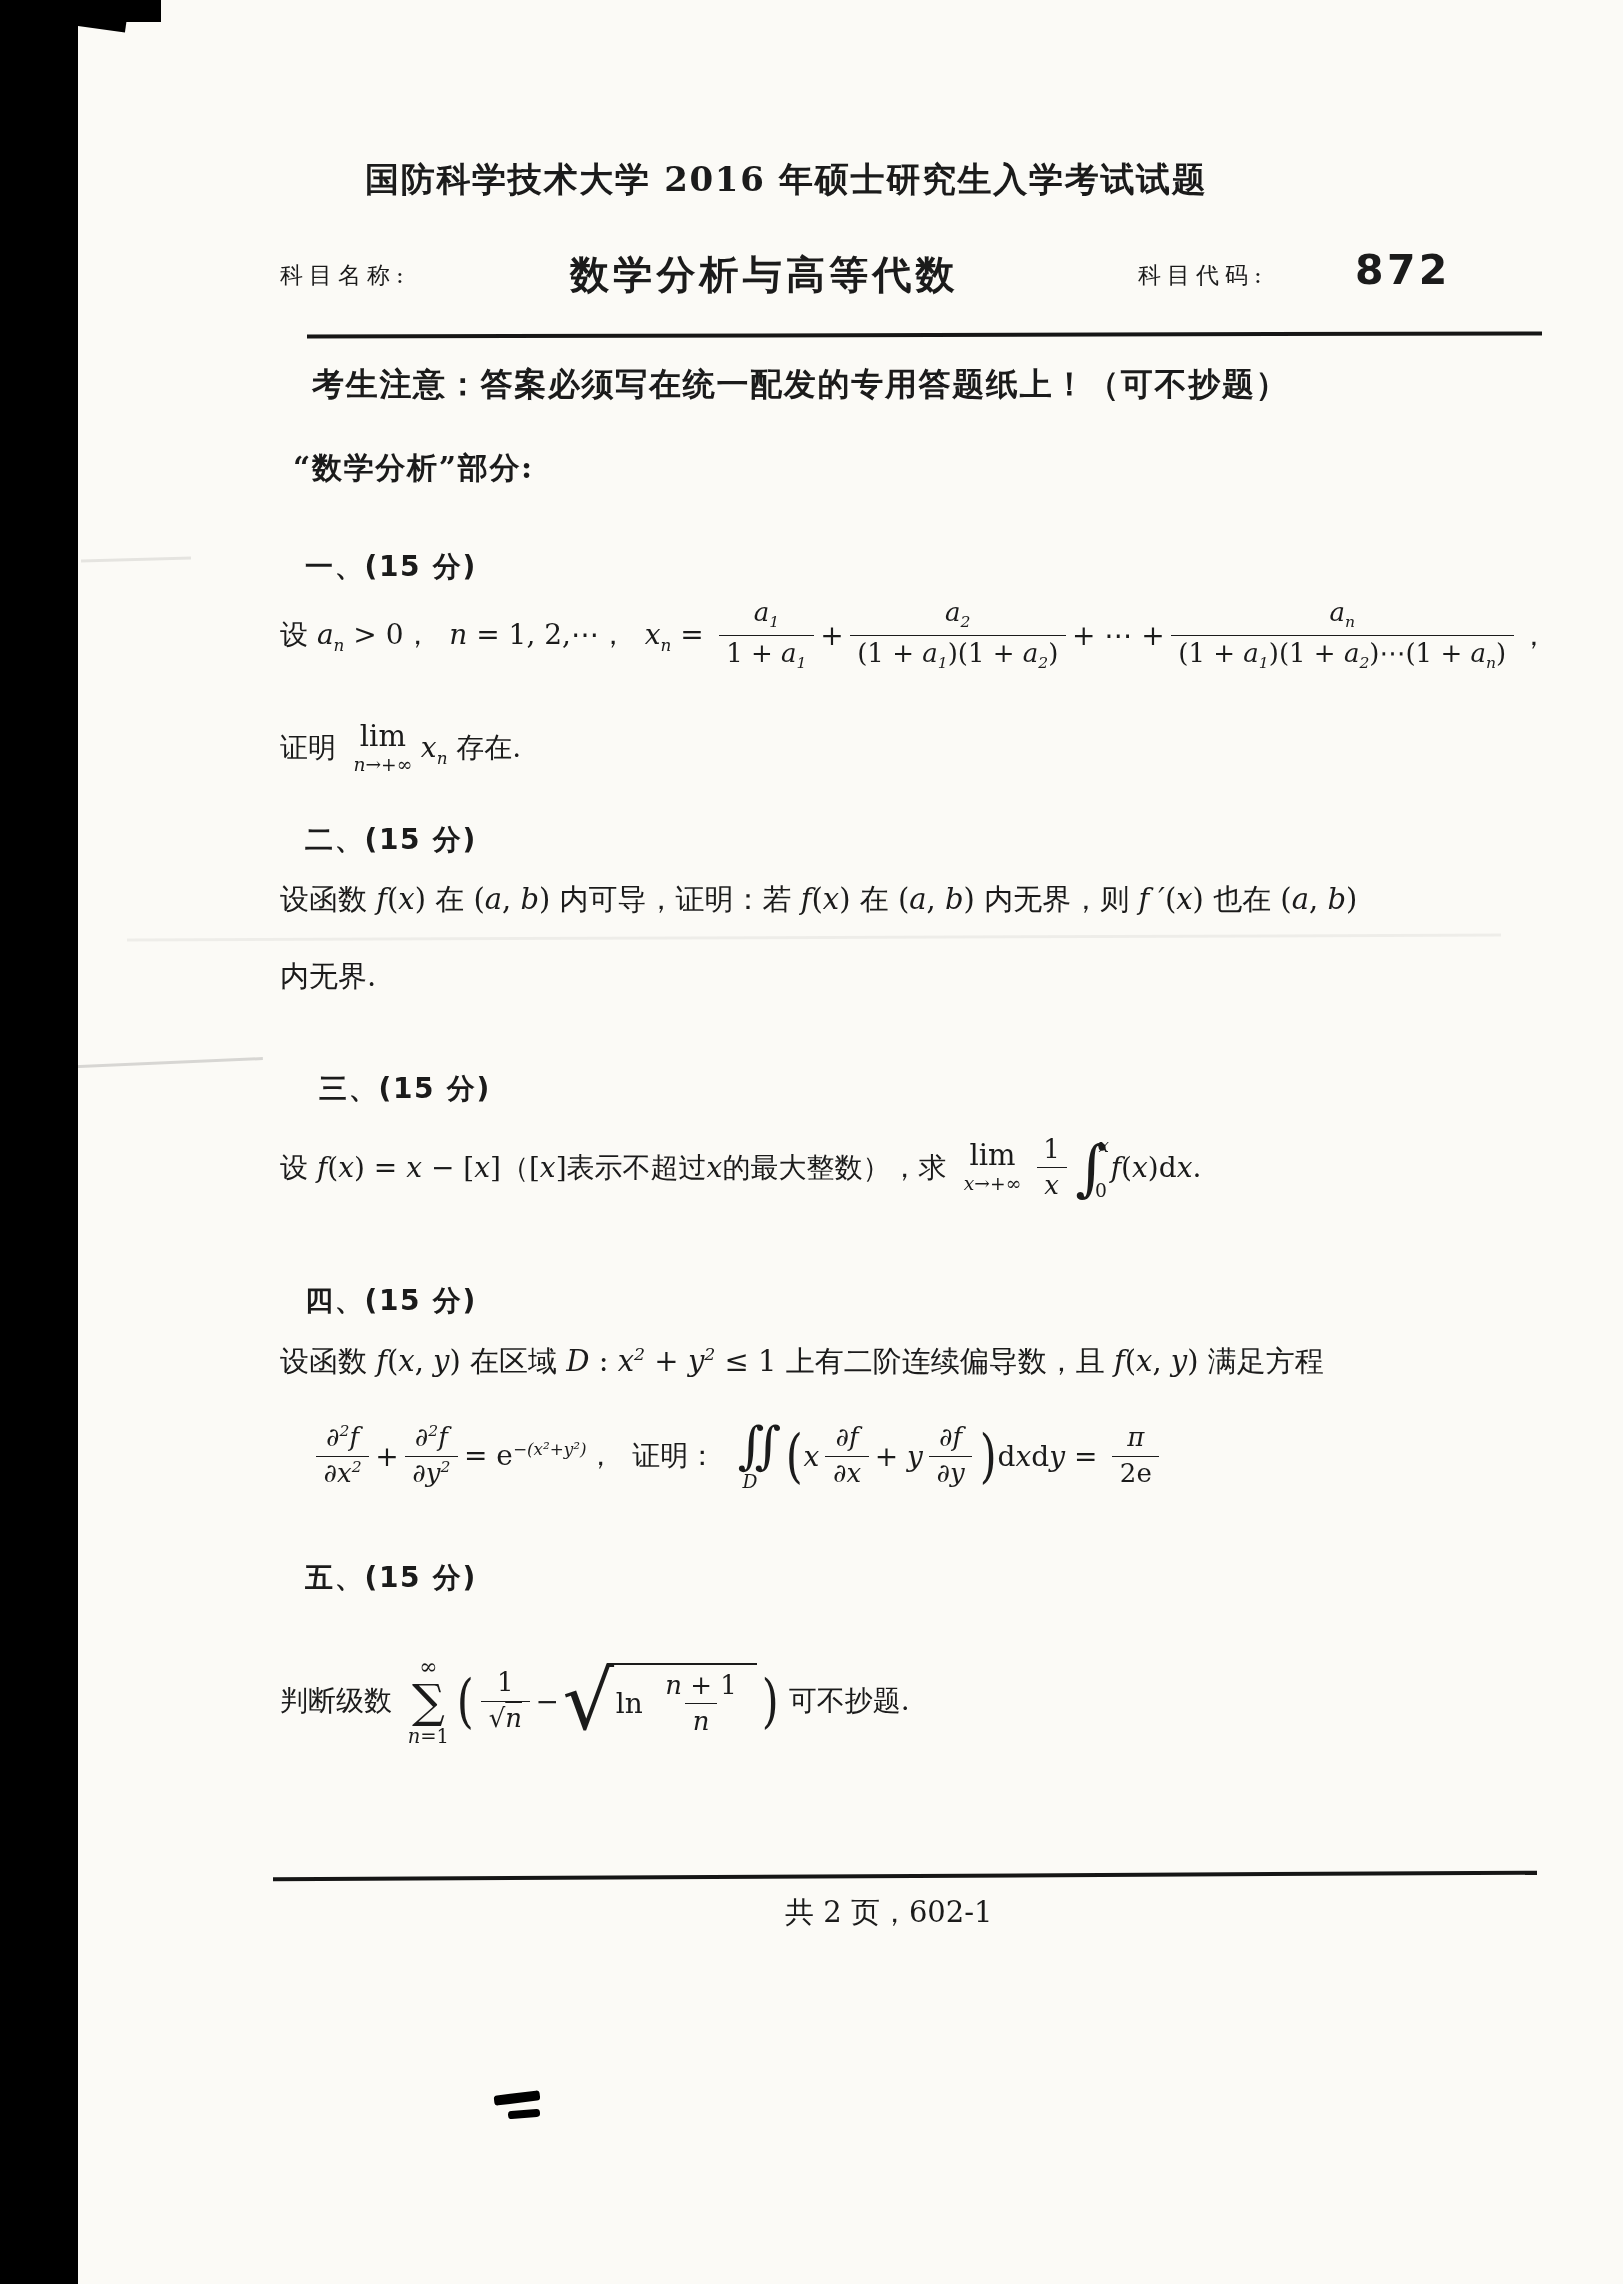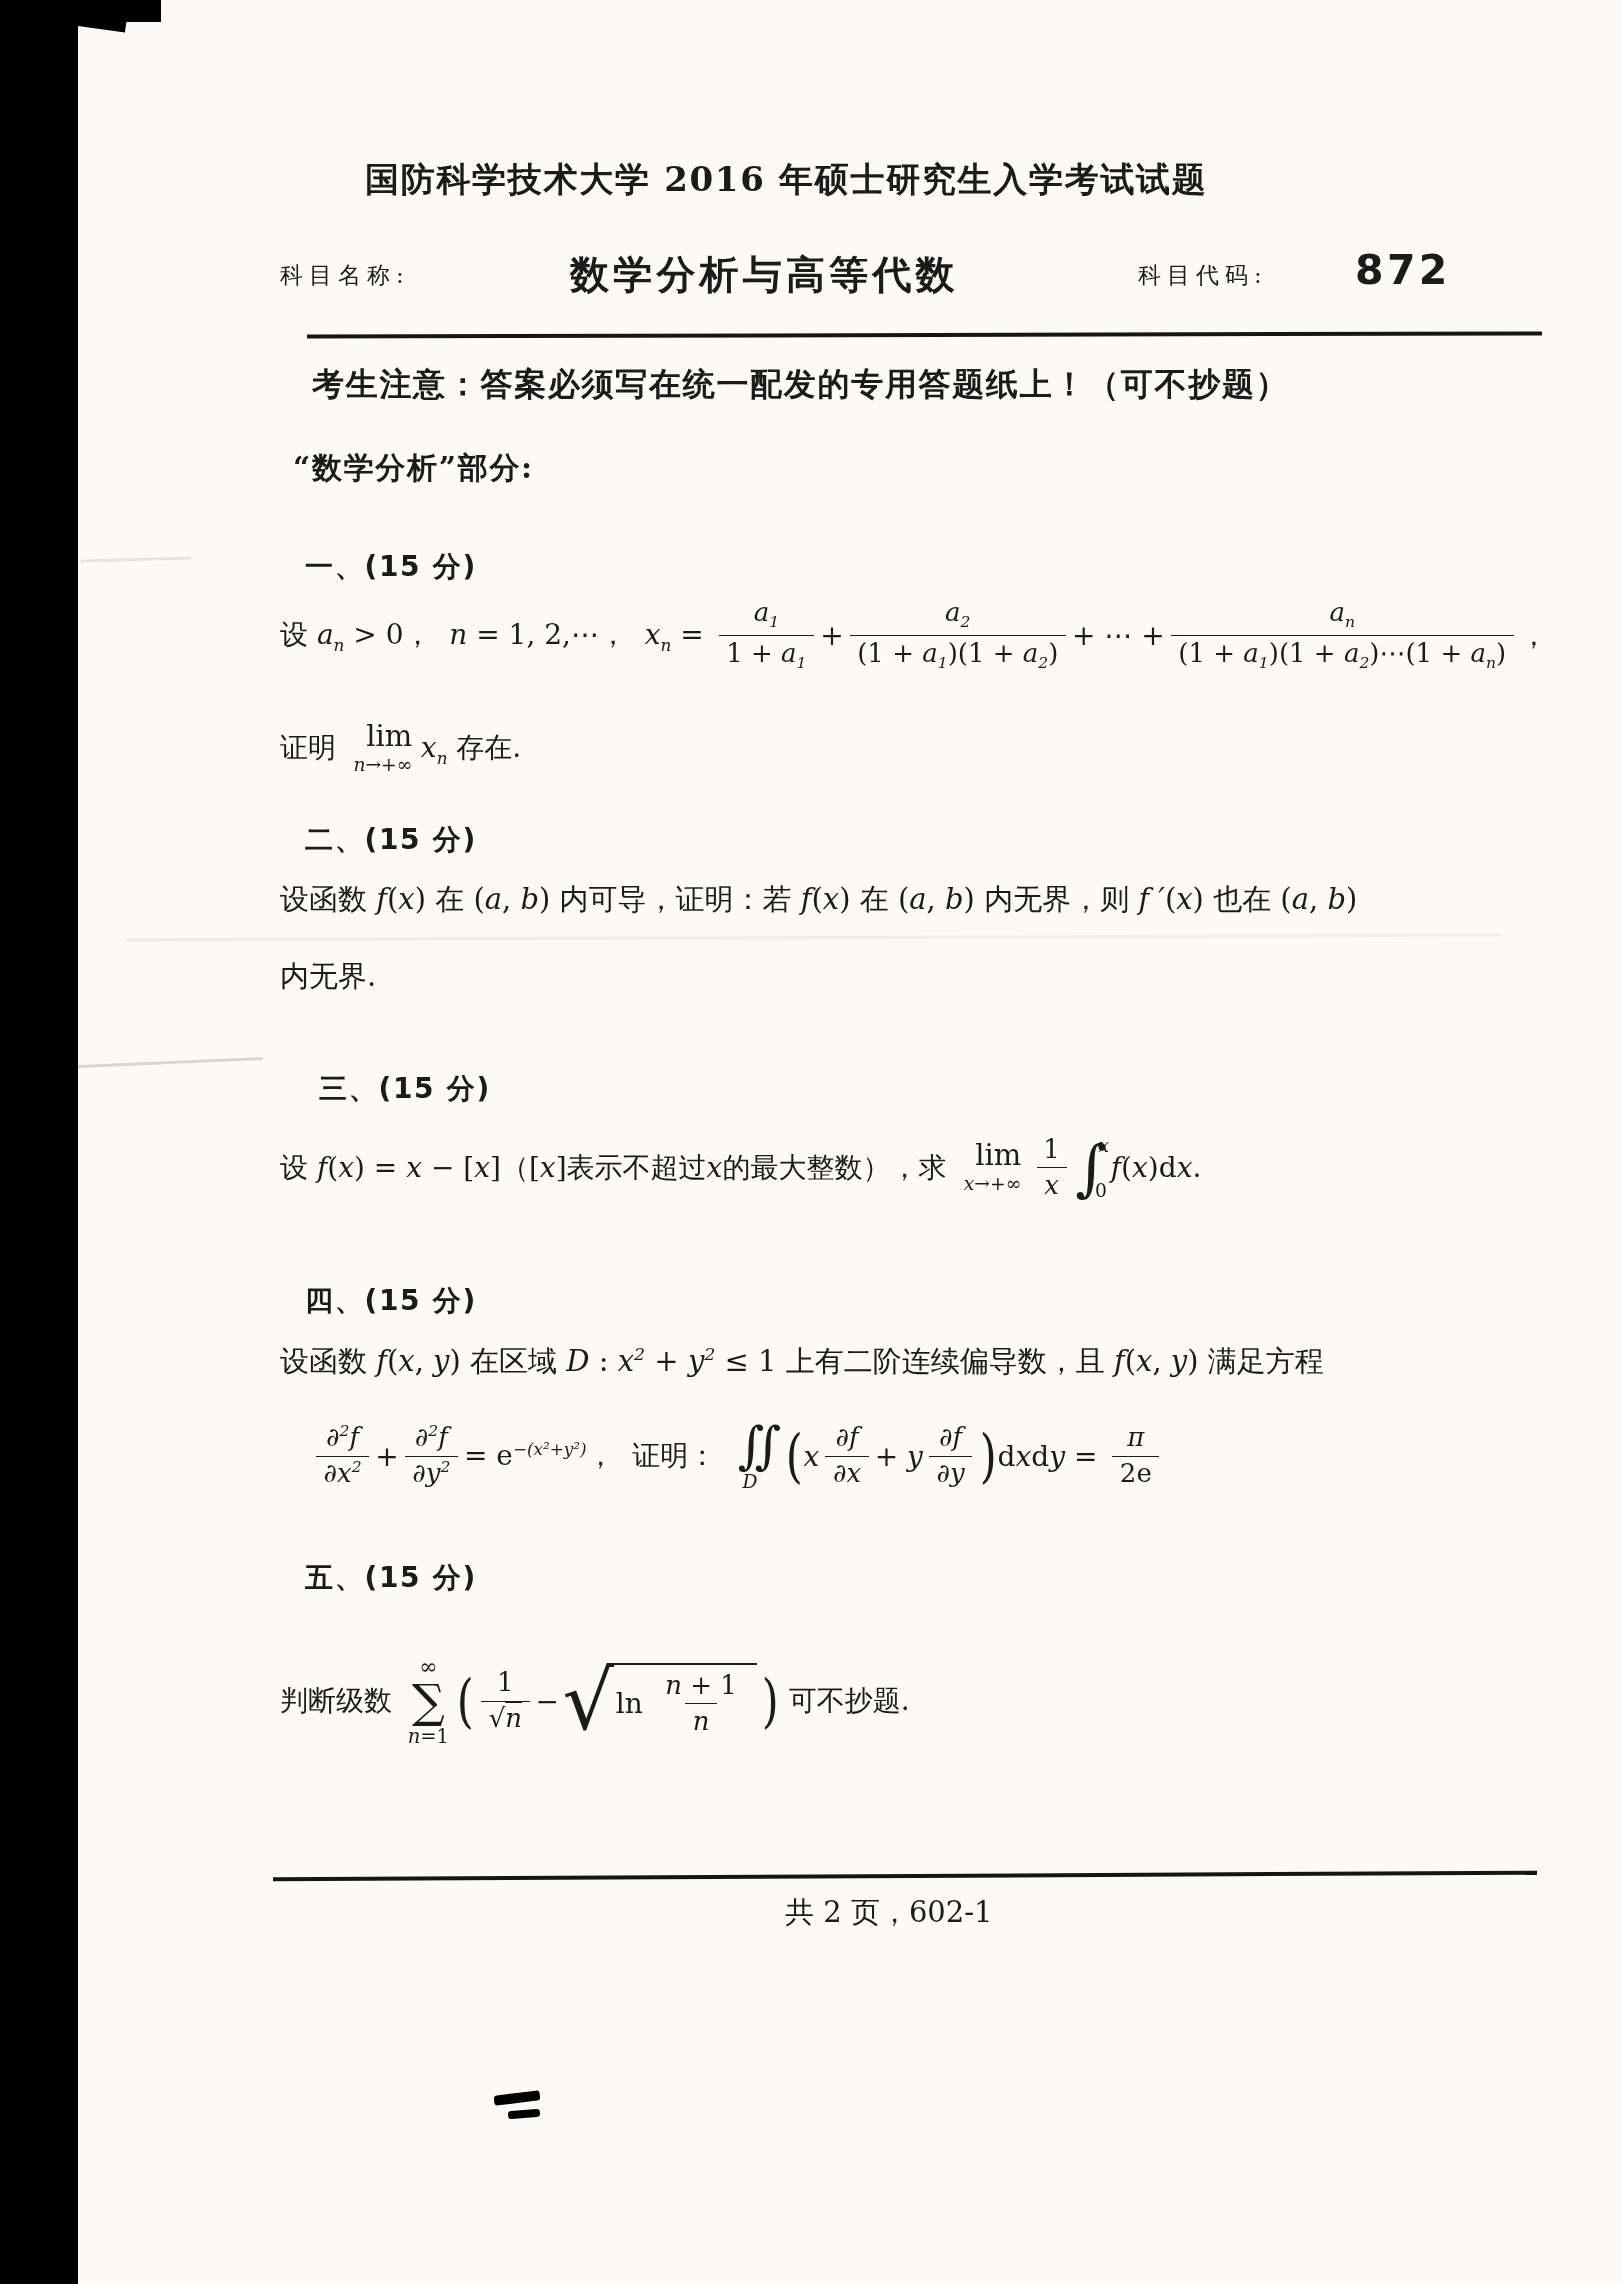--- a/index.html
+++ b/index.html
@@ -26,21 +26,21 @@
   .section-h { font-size:30px; font-weight:700; letter-spacing:1.7px; }
   .ptitle { font-family:"DejaVu Sans", sans-serif; font-weight:700; font-size:28px; letter-spacing:1.7px; }
   .bodytxt { font-size:29px; }
   .mline { display:flex; align-items:center; font-size:28px; }
   .mline > * { flex:0 0 auto; }
 
   .frac { display:inline-flex; flex-direction:column; align-items:center; vertical-align:middle; margin:0 6px; text-align:center; }
   .frac .num, .frac .den { padding:2.5px 7.6px; line-height:1.15; white-space:pre; font-size:26px; }
   .frac .den { border-top:1.7px solid #1b1b1b; }
 
-  .limop { display:inline-flex; flex-direction:column; align-items:flex-end; margin:0 8.5px; }
+  .limop { display:inline-flex; flex-direction:column; align-items:center; margin:0 8.5px; }
   .limop .lo-main { line-height:1; font-size:29px; }
   .limop .lo-sub { font-size:18.7px; line-height:1; margin-top:5.1px; white-space:pre; }
 
   .intop { display:inline-flex; align-items:center; margin:0 1.7px; }
   .int-glyph { font-size:61px; line-height:0.95; }
   .int-lims { display:inline-flex; flex-direction:column; justify-content:space-between; height:66px; font-size:18.7px; margin-left:-8.5px; }
   .int-lims .up { align-self:flex-end; }
   .int-lims .dn { align-self:flex-start; margin-left:-3.4px; }
 
   .iintop { display:inline-flex; flex-direction:column; align-items:center; margin:0 3.4px; }

